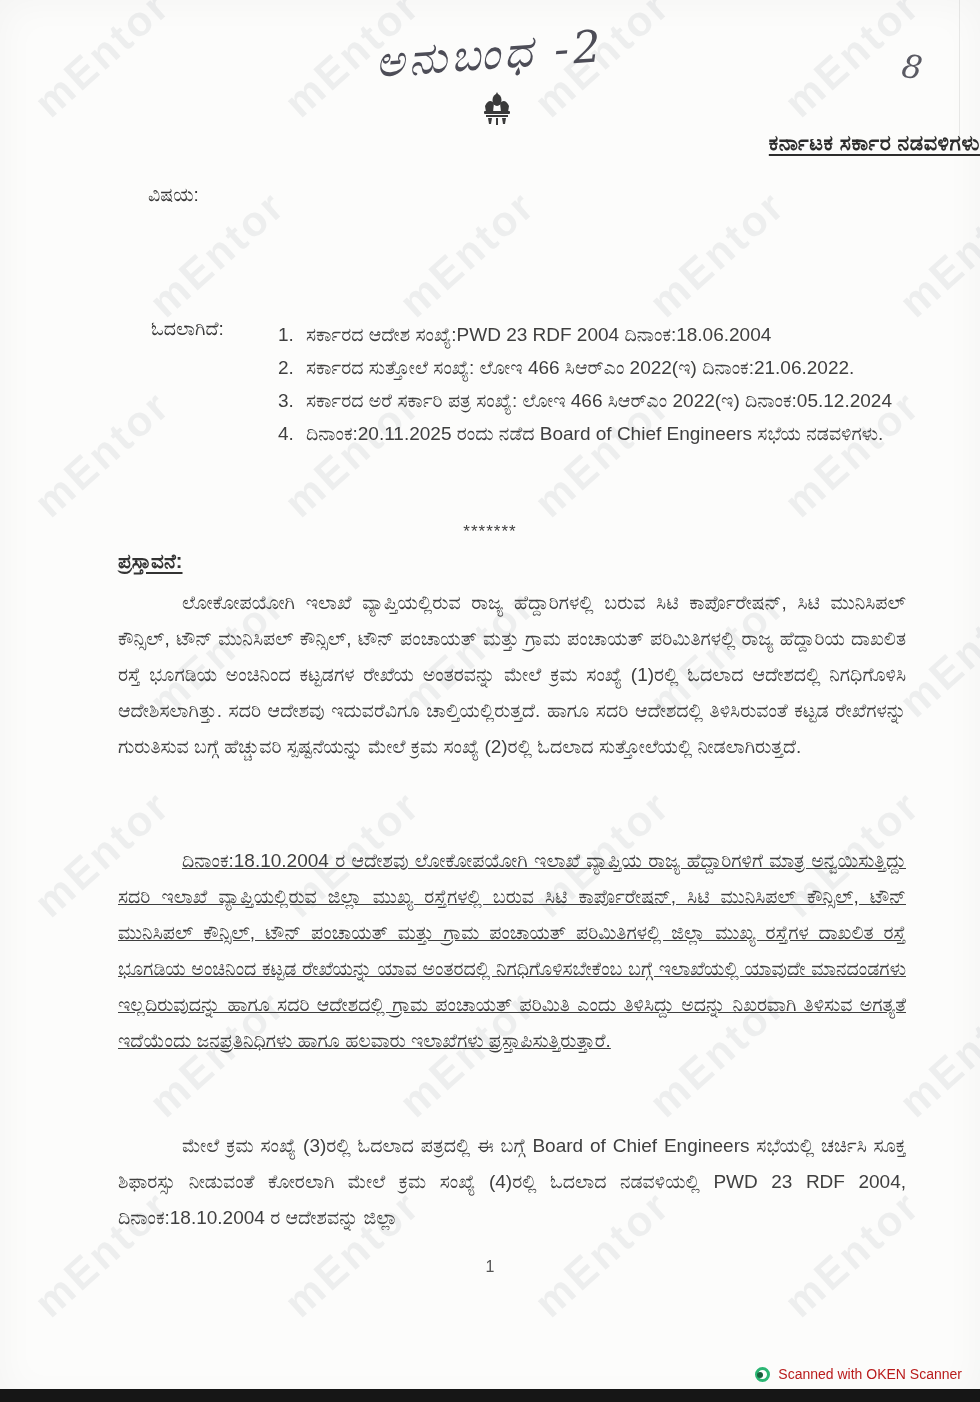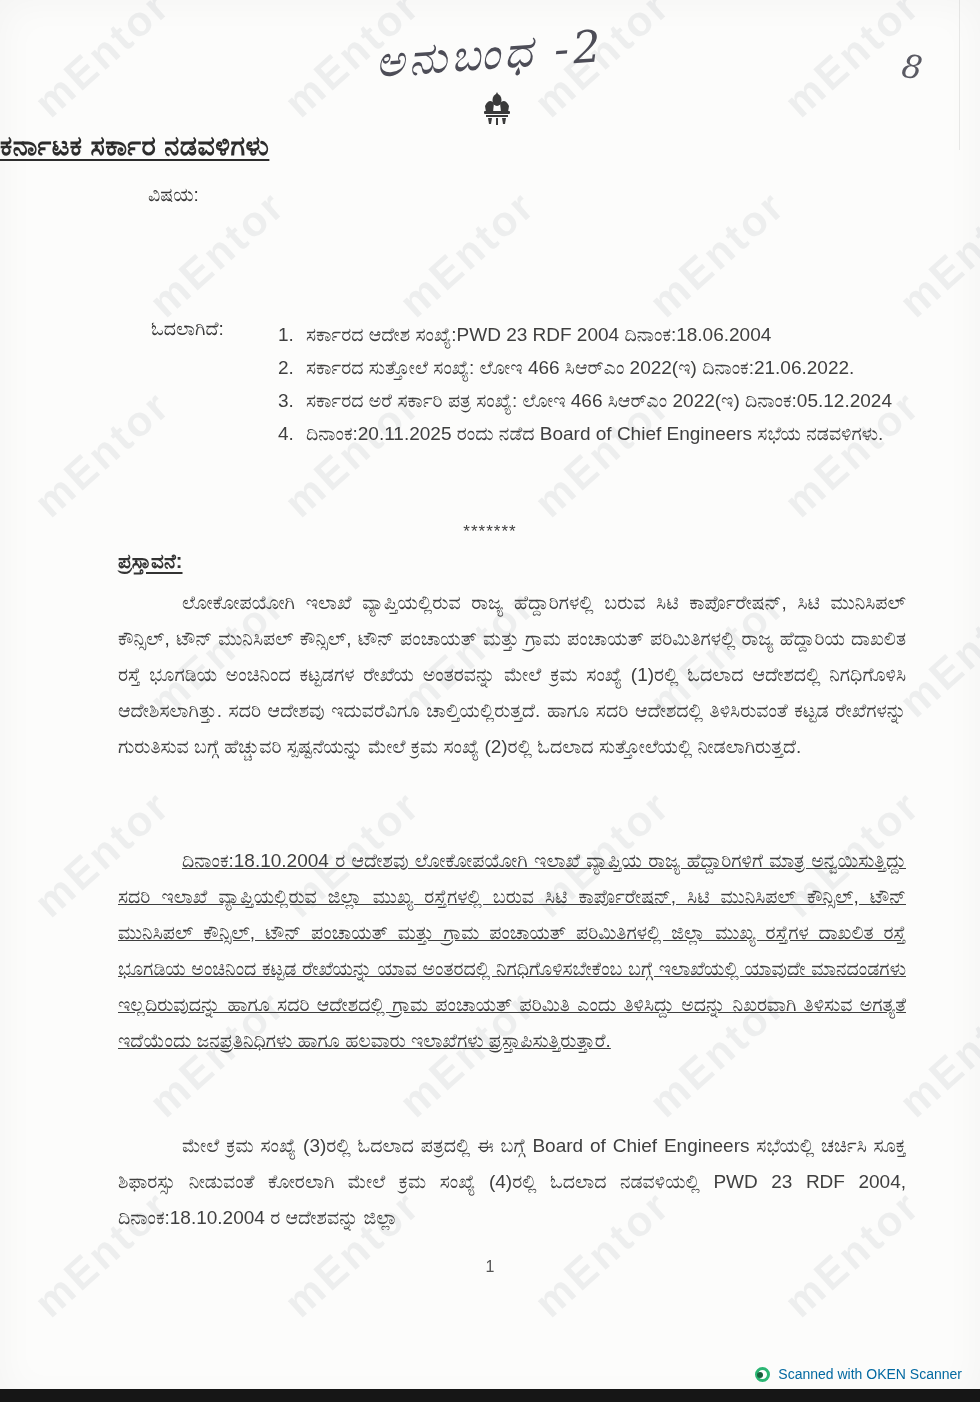--- a/index.html
+++ b/index.html
@@ -21,22 +21,22 @@
     font-family:"DejaVu Serif", serif; font-style:italic;
     font-size:44px; color:#4d4d57; transform:rotate(-4deg); letter-spacing:4px;
   }
   .handwritten-page-mark {
     position:absolute; top:48px; right:58px;
     font-family:"DejaVu Serif", serif; font-style:italic;
     font-size:32px; color:#5a5a63; transform:rotate(8deg);
   }
   .emblem { position:absolute; top:90px; left:479px; width:36px; height:38px; }
   .doc-title {
-    position:absolute; top:131px; left:0; width:100%; text-align:left;
-    font-size:27px; font-weight:bold; color:#2d2d2d; letter-spacing:0.5px;
+    position:absolute; top:131px; left:0; width:100%; text-align:right;
+    font-size:21px; font-weight:bold; color:#2d2d2d; letter-spacing:0.5px;
     text-decoration:underline; text-underline-offset:4px;
   }
 
   .subject-row { position:absolute; top:184px; left:148px; display:flex; }
   .field-label { font-weight:normal; font-size:19px; color:#383838; }
   .subject-row .field-label { width:131px; flex:0 0 131px; }
   .subject-text {
     width:628px; font-size:19px; line-height:37px; text-align:justify;
     color:#3f3f3f;
   }
@@ -69,21 +69,21 @@
   .para-3 { top:1128px; }
 
   .page-number {
     position:absolute; top:1258px; left:0; width:100%; text-align:center;
     font-size:16px; color:#555;
   }
 
   .scan-footer {
     position:absolute; right:18px; bottom:20px;
     display:flex; align-items:center; gap:8px;
-    font-size:14px; color:#0369a1;
+    font-size:14px; color:#b91c1c;
   }
   .oken-icon {
     width:15px; height:15px; border-radius:50%;
     border:3px solid #2bb673; box-sizing:border-box; position:relative;
     background:#fff;
   }
   .oken-icon::after {
     content:""; position:absolute; left:-1px; top:2px; width:6px; height:6px;
     border-radius:50%; background:#17603c;
   }

